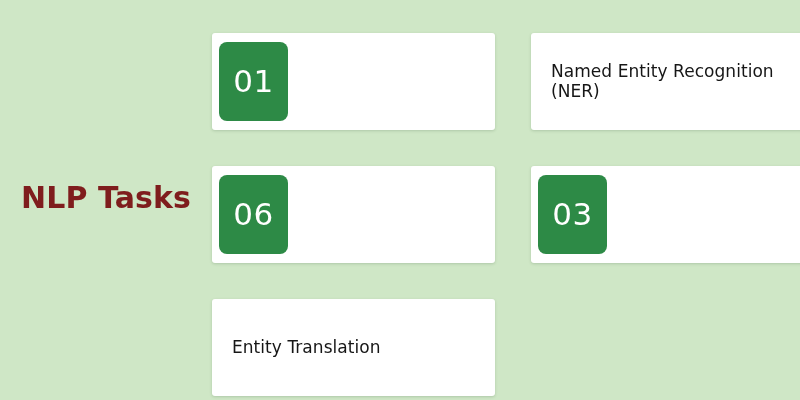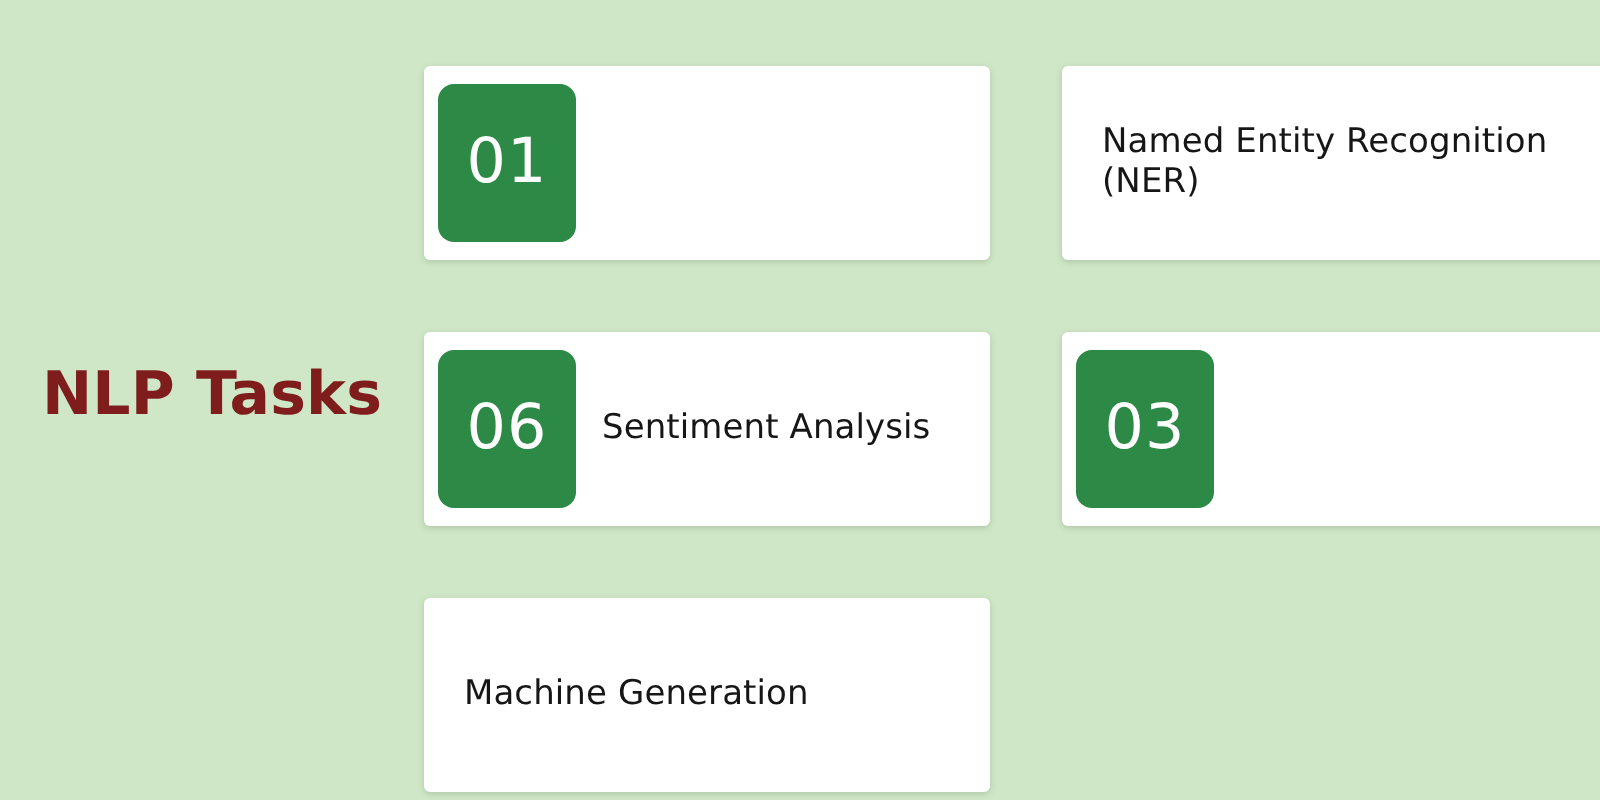--- a/index.html
+++ b/index.html
@@ -111,28 +111,27 @@
     </div>
 
     <div class="task-card">
       <div class="card-label two-line">Named Entity Recognition (NER)</div>
     </div>
 
     <div class="task-card">
       <div class="card-badge">
         <span class="badge-number">06</span>
       </div>
-      <div class="card-label two-line">Sentiment Analysis</div>
     </div>
 
 
     <div class="task-card">
       <div class="card-badge">
         <span class="badge-number">03</span>
       </div>
     </div>
 
     <div class="task-card">
-      <div class="card-label two-line">Machine Generation</div>
+      <div class="card-label two-line">Entity Translation</div>
     </div>
 
   </div>
 </div>
 
 </body></html>

